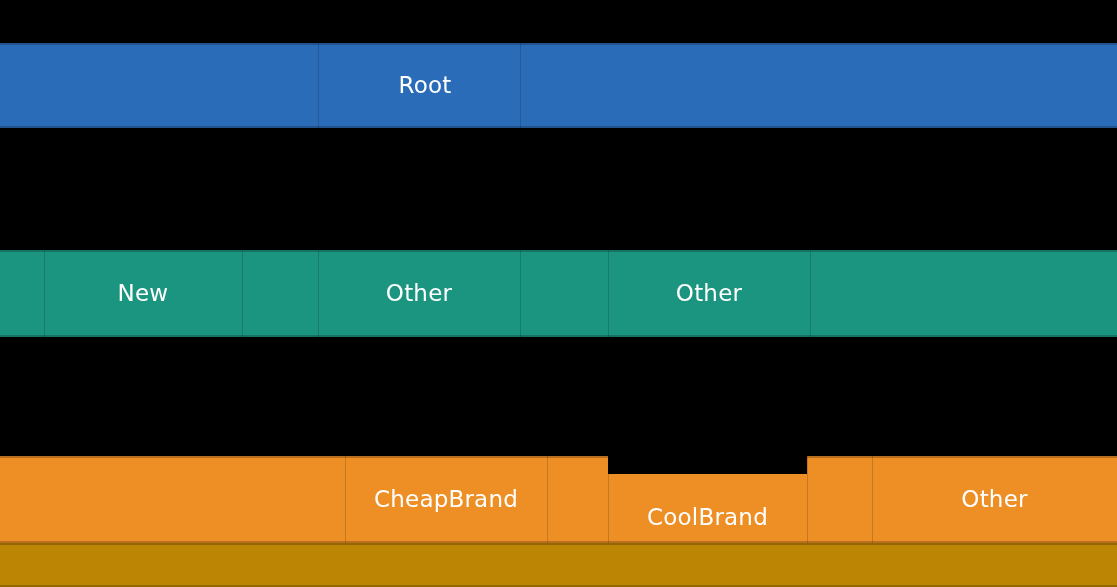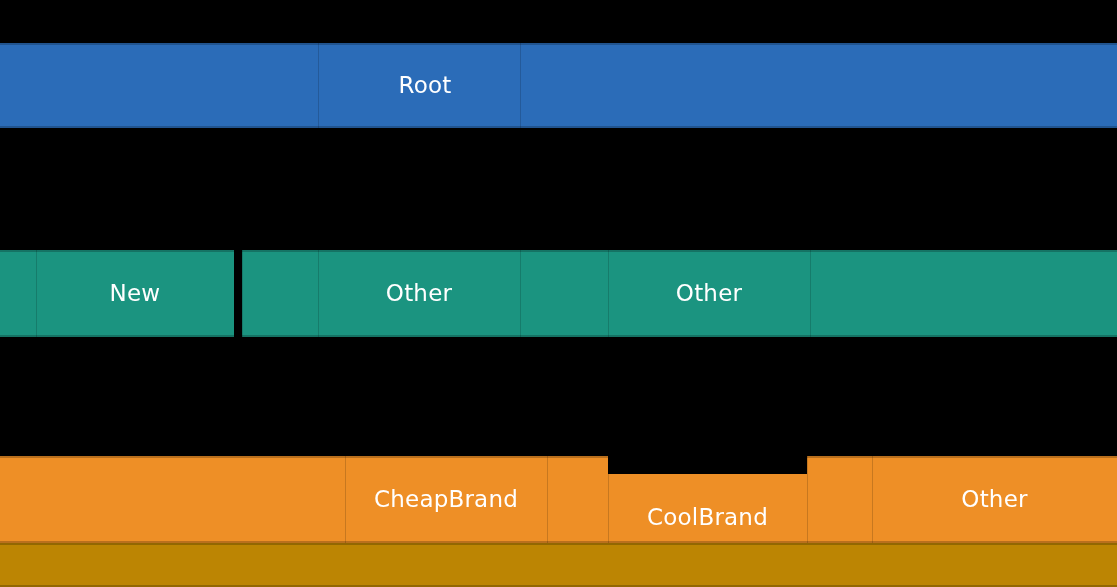--- a/index.html
+++ b/index.html
@@ -77,21 +77,21 @@
       <div class="seg" style="left: 0px; width: 318px; background: rgb(43, 108, 184);"></div>
       <div class="seg sep-left" style="left: 318px; width: 202px; background: rgb(43, 108, 184); padding-left: 12px;">
         <span class="seg-label" style="color: rgb(255, 255, 255);">Root</span>
       </div>
       <div class="seg sep-left" style="left: 520px; width: 597px; background: rgb(43, 108, 184);"></div>
       <div class="tier-top-line"></div>
       <div class="tier-bottom-line"></div>
     </div>
     <div class="tier" style="top: 250px; height: 87px;">
       <div class="seg" style="left: 0px; width: 44px; background: rgb(27, 148, 128);"></div>
-      <div class="seg sep-left" style="left: 36px; width: 198px; background: rgb(27, 148, 128);">
+      <div class="seg sep-left" style="left: 44px; width: 198px; background: rgb(27, 148, 128);">
         <span class="seg-label" style="color: rgb(255, 255, 255);">New</span>
       </div>
       <div class="seg sep-left" style="left: 242px; width: 76px; background: rgb(27, 148, 128);"></div>
       <div class="seg sep-left" style="left: 318px; width: 202px; background: rgb(27, 148, 128);">
         <span class="seg-label" style="color: rgb(255, 255, 255);">Other</span>
       </div>
       <div class="seg sep-left" style="left: 520px; width: 88px; background: rgb(27, 148, 128);"></div>
       <div class="seg sep-left" style="left: 608px; width: 202px; background: rgb(27, 148, 128);">
         <span class="seg-label" style="color: rgb(255, 255, 255);">Other</span>
       </div>

